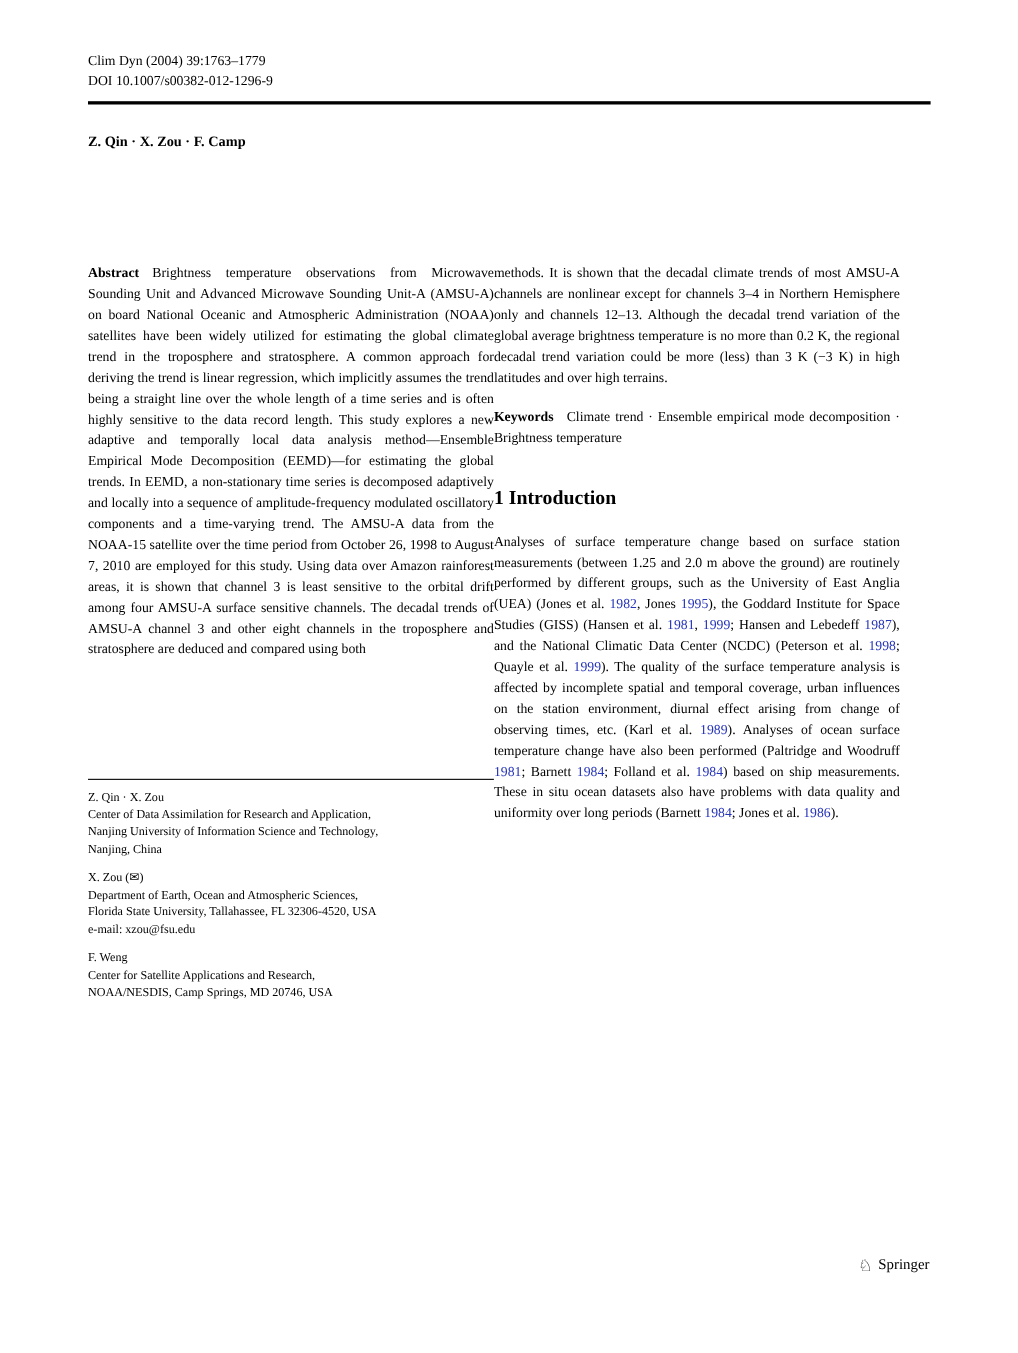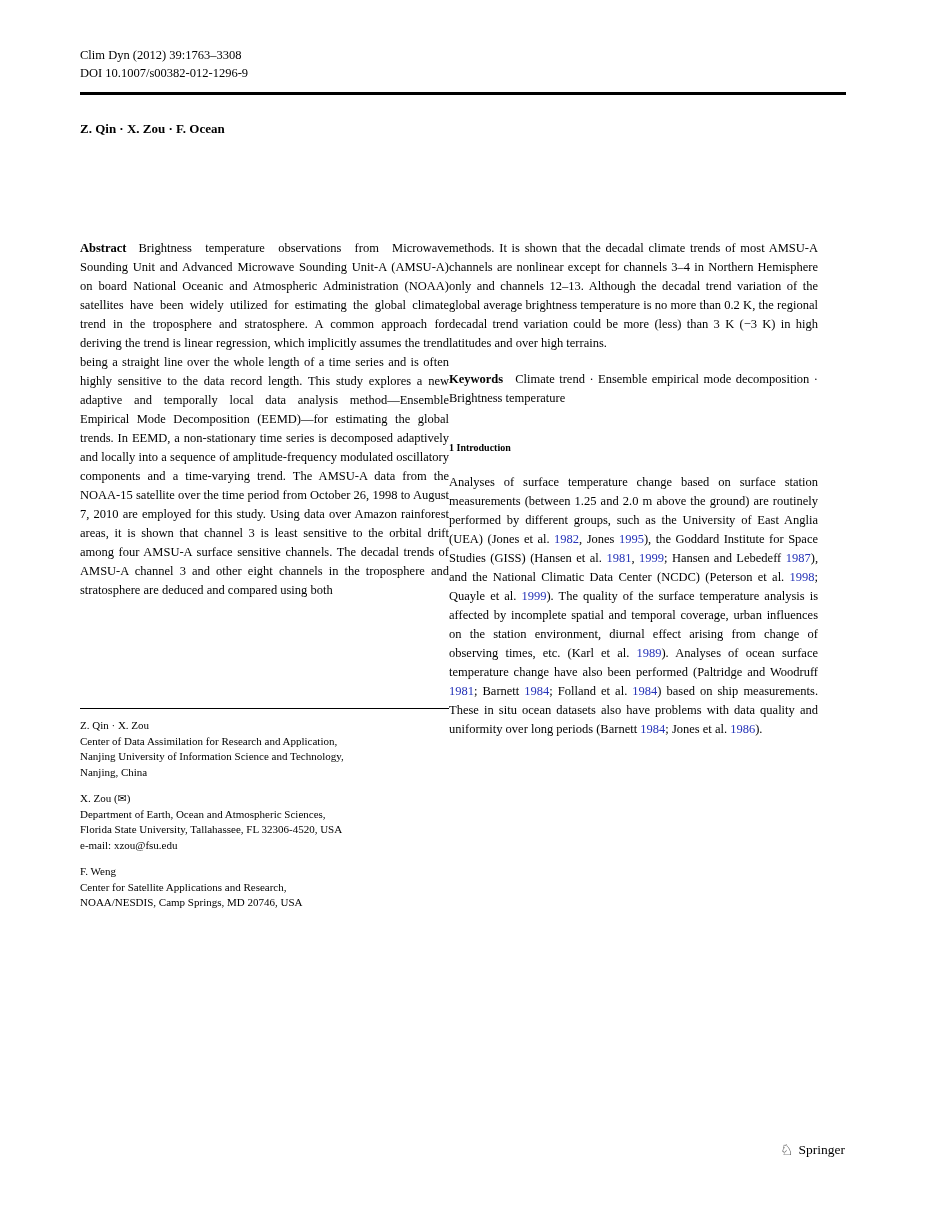--- a/index.html
+++ b/index.html
@@ -41,21 +41,21 @@
     font-size: 12.5px;
     line-height: 19px;
     text-align: justify;
   }
   .b { font-weight: bold; }
   .label-gap { margin-right: 12px; }
   .cite { color: var(--link-color); }
   .keywords-block { margin-top: 17px; }
   .section-heading {
     margin-top: 34px;
-    font-size: 10px;
+    font-size: 18px;
     font-weight: bold;
   }
   .intro-p1 { margin-top: 20px; }
   .intro-p2 { text-indent: 14px; }
   .footnotes {
     margin-top: auto;
     padding-top: 0;
   }
   .footnote-separator {
     height: 1px;
@@ -83,27 +83,27 @@
     line-height: 15px;
     font-family: "DejaVu Sans", sans-serif;
   }
 </style>
 </head>
 <body>
 
 <div class="content">
 
   <div class="header-block">
-    <div>Clim Dyn (2012) 39:1763–3308</div>
+    <div>Clim Dyn (2004) 39:1763–1779</div>
     <div>DOI 10.1007/s00382-012-1296-9</div>
   </div>
   <div class="header-rule"></div>
 
 
-  <div class="authors">Z. Qin · X. Zou · F. Ocean</div>
+  <div class="authors">Z. Qin · X. Zou · F. Camp</div>
 
   <div class="dates-block">
   </div>
 
   <div class="columns">
 
     <div class="col">
       <p class="body-text"><span class="b label-gap">Abstract</span><span>Brightness temperature observations from Microwave Sounding Unit and Advanced Microwave Sounding Unit-A (AMSU-A) on board National Oceanic and Atmospheric Administration (NOAA) satellites have been widely utilized for estimating the global climate trend in the troposphere and stratosphere. A common approach for deriving the trend is linear regression, which implicitly assumes the trend being a straight line over the whole length of a time series and is often highly sensitive to the data record length. This study explores a new adaptive and temporally local data analysis method—Ensemble Empirical Mode Decomposition (EEMD)—for estimating the global trends. In EEMD, a non-stationary time series is decomposed adaptively and locally into a sequence of amplitude-frequency modulated oscillatory components and a time-varying trend. The AMSU-A data from the NOAA-15 satellite over the time period from October 26, 1998 to August 7, 2010 are employed for this study. Using data over Amazon rainforest areas, it is shown that channel 3 is least sensitive to the orbital drift among four AMSU-A surface sensitive channels. The decadal trends of AMSU-A channel 3 and other eight channels in the troposphere and stratosphere are deduced and compared using both</span></p>
 
       <div class="footnotes">

